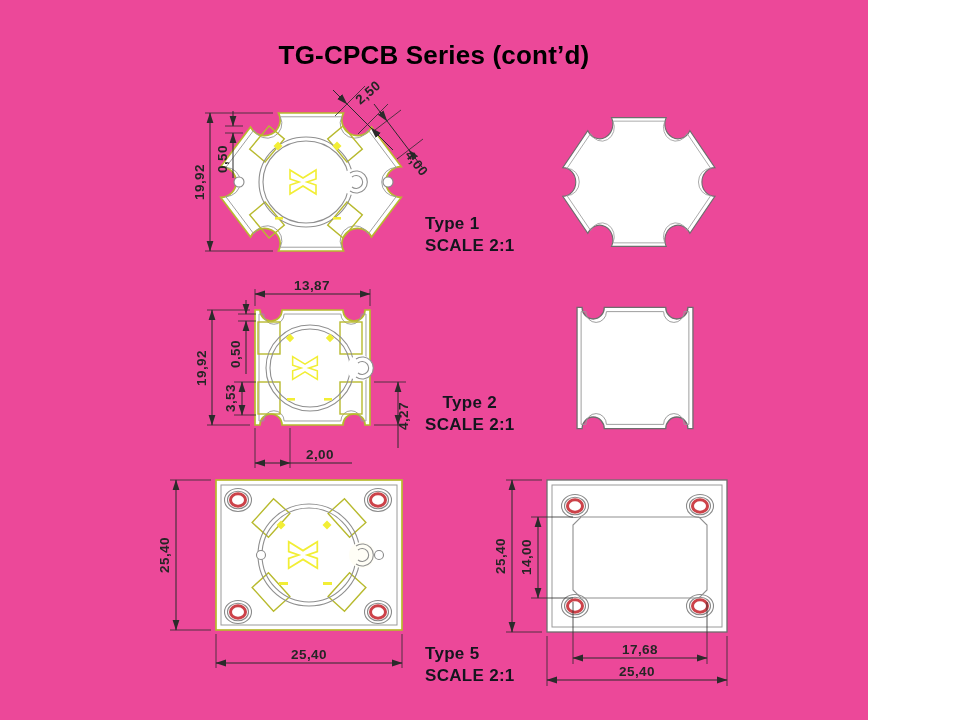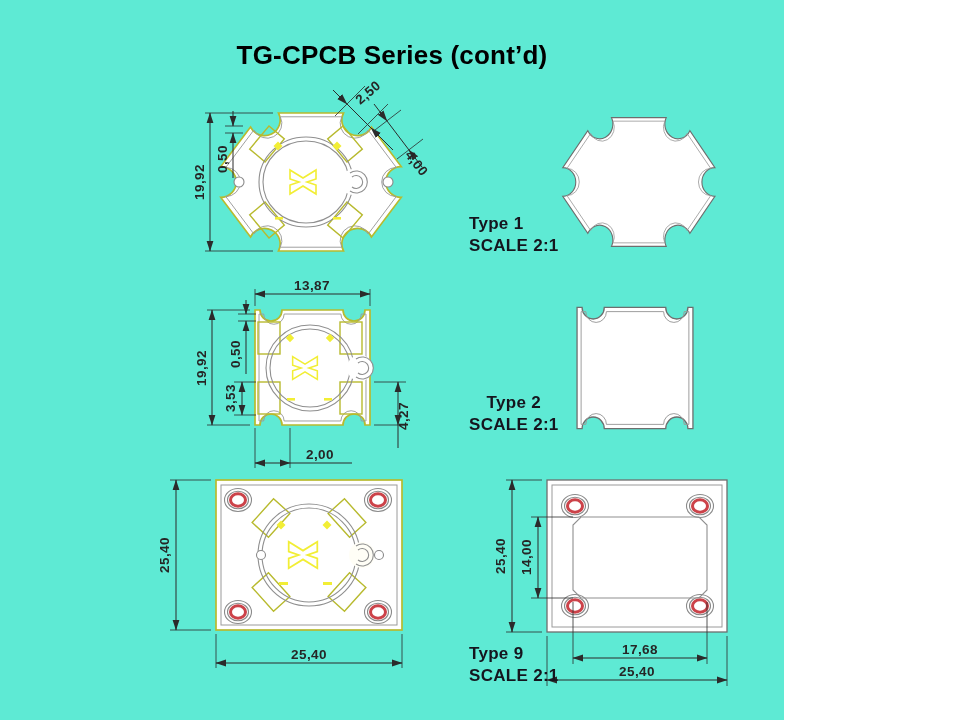--- a/index.html
+++ b/index.html
@@ -1,21 +1,21 @@
 <!DOCTYPE html>
 <html><head>
 <meta charset="utf-8">
 <style>
   html,body{margin:0;padding:0;background:#ffffff;}
-  #slide{position:relative;width:784px;height:720px;background:#5eead4;overflow:hidden;
+  #slide{position:relative;width:868px;height:720px;background:#ec4899;overflow:hidden;
          font-family:"Liberation Sans", sans-serif;}
   #slide-title{position:absolute;left:0;right:0;top:40px;text-align:center;
                font-size:26px;font-weight:bold;color:#000;letter-spacing:0.2px;}
   .type-label{position:absolute;left:425px;font-size:17px;font-weight:bold;
-              color:#15151e;line-height:22px;letter-spacing:0.3px;margin-left:44px;}
+              color:#15151e;line-height:22px;letter-spacing:0.3px;}
   #label-type1{top:213px;}
   #label-type2{top:392px;text-align:center;}
   #label-type3{top:643px;}
   svg{position:absolute;overflow:visible;}
   #svg-t1-left{left:175px;top:82px;}
   #svg-t1-right{left:552px;top:112px;}
   #svg-t2-left{left:190px;top:278px;}
   #svg-t2-right{left:570px;top:300px;}
   #svg-t3-left{left:155px;top:468px;}
   #svg-t3-right{left:495px;top:468px;}
@@ -336,17 +336,17 @@
 
     <g>
       <line class="ext" x1="52" y1="168" x2="52" y2="218"></line>
       <line class="ext" x1="232" y1="168" x2="232" y2="218"></line>
       <line class="dim" x1="52" y1="212" x2="232" y2="212" marker-start="url(#aT3b)" marker-end="url(#aT3b)"></line>
       <text class="dimtxt" x="142" y="208" text-anchor="middle">25,40</text>
     </g>
   </svg>
 
   <div id="label-type3" class="type-label">
-    <div>Type 9</div>
+    <div>Type 5</div>
     <div>SCALE 2:1</div>
   </div>
 
 </div>
 
 </body></html>

